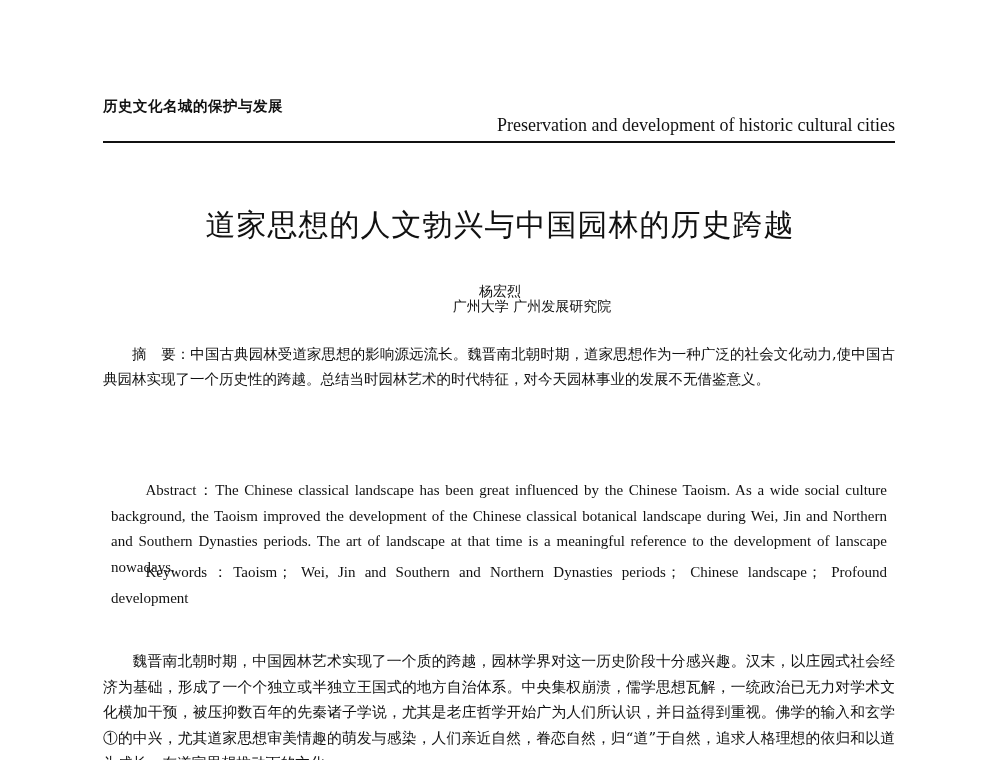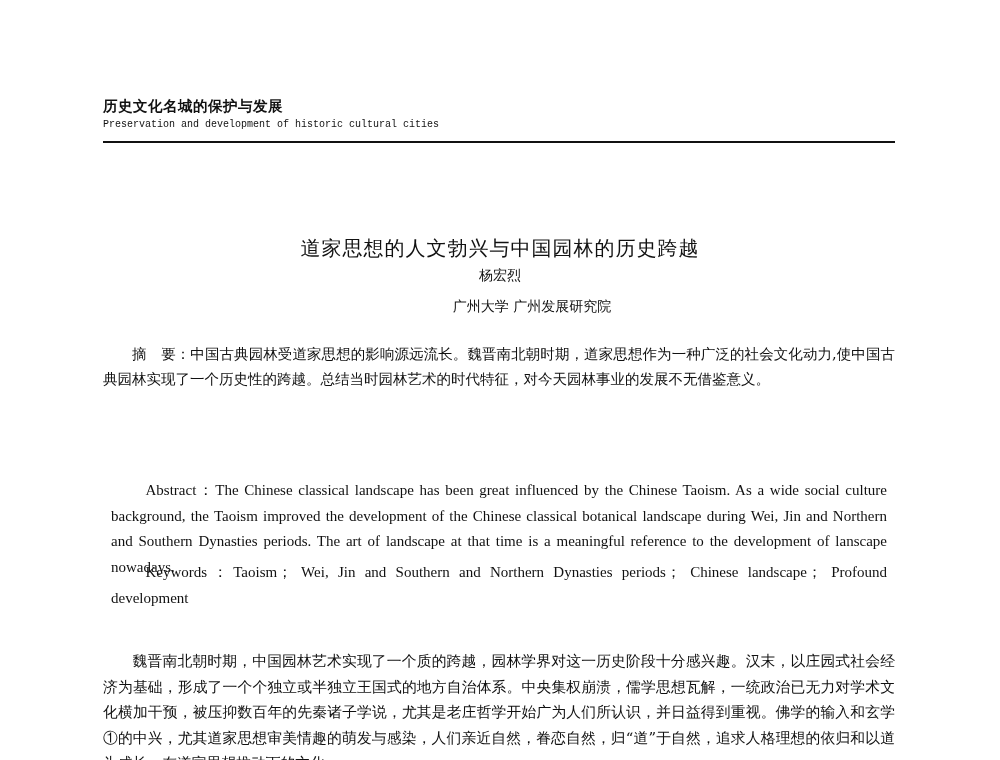--- a/index.html
+++ b/index.html
@@ -7,31 +7,31 @@
     width: 1000px; height: 760px; overflow: hidden; position: relative;
     color: #111; font-family: "DejaVu Serif", "Liberation Serif", serif;
   }
   .page { position: absolute; left: 0; top: 0; width: 1000px; height: 612px; border-radius: 17px; }
   .header { position: absolute; left: 103px; top: 96px; width: 792px; }
   .header-cn {
     font-family: "DejaVu Sans", sans-serif; font-weight: bold;
     font-size: 14.5px; letter-spacing: 0.5px; line-height: 20px;
   }
   .header-en {
-    font-family: Liberation Mono, monospace; font-size: 10px; line-height: 18px;
+    font-family: Liberation Serif, serif; font-size: 18px; line-height: 18px; text-align: right;
   }
   .header-rule {
     position: absolute; left: 103px; top: 141px; width: 792px; height: 1.5px; background: #111;
   }
   .title {
     position: absolute; left: 0; top: 208px; width: 1000px; text-align: center;
-    font-family: Liberation Sans, sans-serif; font-size: 20px; letter-spacing: 1px; line-height: 34px; margin-top: 23px;
+    font-family: Liberation Sans, sans-serif; font-size: 30px; letter-spacing: 1px; line-height: 34px;
   }
   .author {
-    position: absolute; left: 0; top: 264px; width: 1000px; text-align: center;
+    position: absolute; left: 0; top: 280px; width: 1000px; text-align: center;
     font-size: 14px; line-height: 22px;
   }
   .affil {
     position: absolute; left: 0; top: 295px; width: 1000px; text-align: center;
     font-size: 14px; line-height: 22px; margin-left: 32px;
   }
   .block { position: absolute; left: 103px; width: 792px; }
   .cn-para {
     font-family: "DejaVu Serif", serif; font-size: 14.5px; line-height: 25px;
     text-align: justify; text-indent: 2em; margin: 0;

